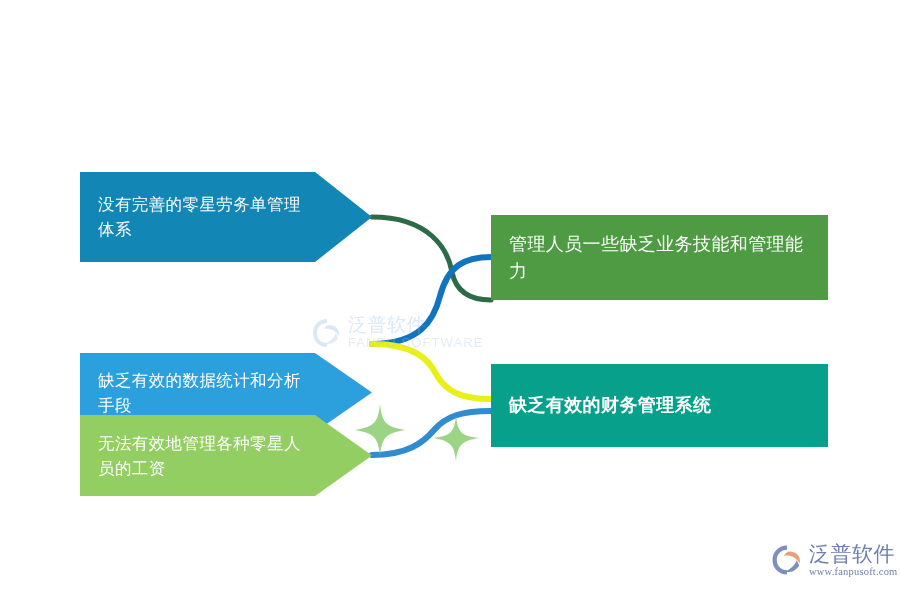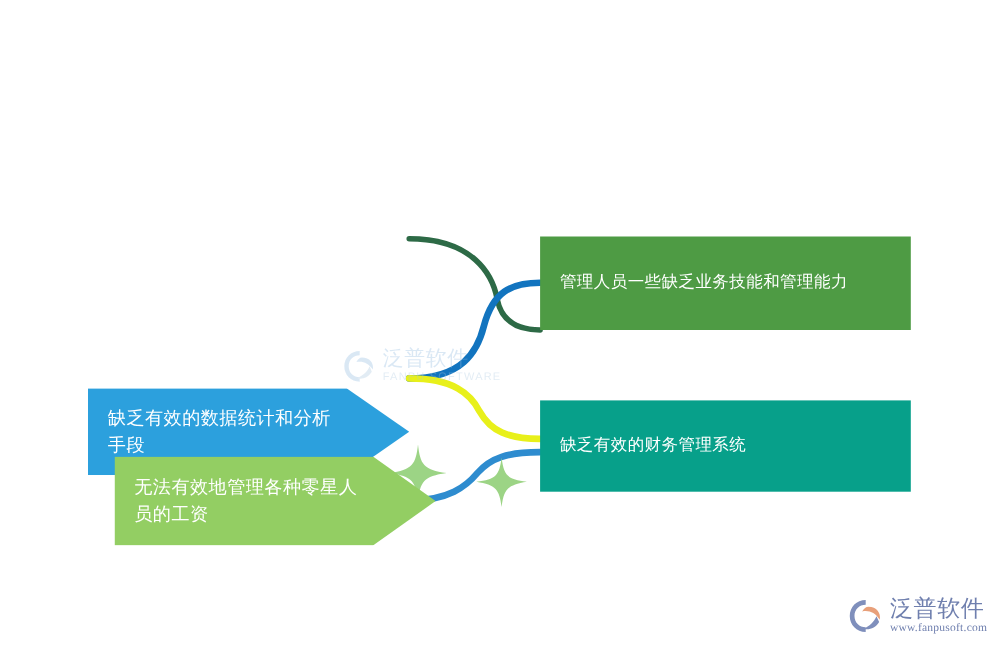--- a/index.html
+++ b/index.html
@@ -74,31 +74,30 @@
     clip-path: polygon(0 0, 80.5% 0, 100% 50%, 80.5% 100%, 0 100%);
     margin-top: 48px;
   }
   #node-3 {
     left: 80px;
     top: 415px;
     width: 292px;
     height: 81px;
     background: #93ce63;
     clip-path: polygon(0 0, 80.5% 0, 100% 50%, 80.5% 100%, 0 100%);
-    margin-left: 24px;
   }
 
   
   .rect-node {
     position: absolute;
     box-sizing: border-box;
     display: flex;
     align-items: center;
     color: #ffffff;
-    font-size: 15px;
+    font-size: 18px;
     line-height: 1.5;
     letter-spacing: 0.4px;
   }
   .rect-node .node-text {
     display: block;
     padding: 0 14px 0 18px;
     width: 100%;
     box-sizing: border-box;
     word-break: break-all;
   }
@@ -108,20 +107,21 @@
     width: 337px;
     height: 85px;
     background: #4e9b44;
   }
   #node-5 {
     left: 491px;
     top: 364px;
     width: 337px;
     height: 83px;
     background: #07a08a;
+    font-weight: bold;
   }
 
   
   #watermark {
     position: absolute;
     left: 311px;
     top: 310px;
     width: 128px;
     height: 46px;
     opacity: 0.32;
@@ -139,21 +139,21 @@
     justify-content: center;
   }
   #watermark .wm-cn {
     font-size: 19px;
     color: #8fb9e0;
     line-height: 1.05;
     letter-spacing: 0.5px;
     white-space: nowrap;
   }
   #watermark .wm-en {
-    font-size: 10px;
+    font-size: 13px;
     color: #a8c6df;
     letter-spacing: 1.1px;
     line-height: 1.2;
     white-space: nowrap;
   }
 
   
   #brand-logo {
     position: absolute;
     left: 771px;
@@ -207,20 +207,23 @@
     <g>
       <path d="M 380 404 C 382 422, 385 427, 406 430 C 385 433, 382 438, 380 456
                C 378 438, 375 433, 354 430 C 375 427, 378 422, 380 404 Z" fill="#97d27e" opacity="0.95"></path>
     </g>
     <g>
       <path d="M 456 416 C 458 432, 461 436, 479 438 C 461 441, 458 445, 456 461
                C 454 445, 451 441, 433 438 C 451 436, 454 432, 456 416 Z" fill="#97d27e" opacity="0.95"></path>
     </g>
   </svg>
 
+  <div class="arrow-node" id="node-1" style="background: rgb(18, 135, 181); color: rgb(255, 255, 255);">
+    <span class="node-text">没有完善的零星劳务单管理体系</span>
+  </div>
 
   <div class="arrow-node" id="node-2" style="background: rgb(44, 160, 221); color: rgb(255, 255, 255);">
     <span class="node-text">缺乏有效的数据统计和分析手段</span>
   </div>
 
   <div class="arrow-node" id="node-3" style="background: rgb(147, 206, 99); color: rgb(255, 255, 255);">
     <span class="node-text">无法有效地管理各种零星人员的工资</span>
   </div>
 
   <div class="rect-node" id="node-4" style="background: rgb(78, 155, 68); color: rgb(255, 255, 255);">

